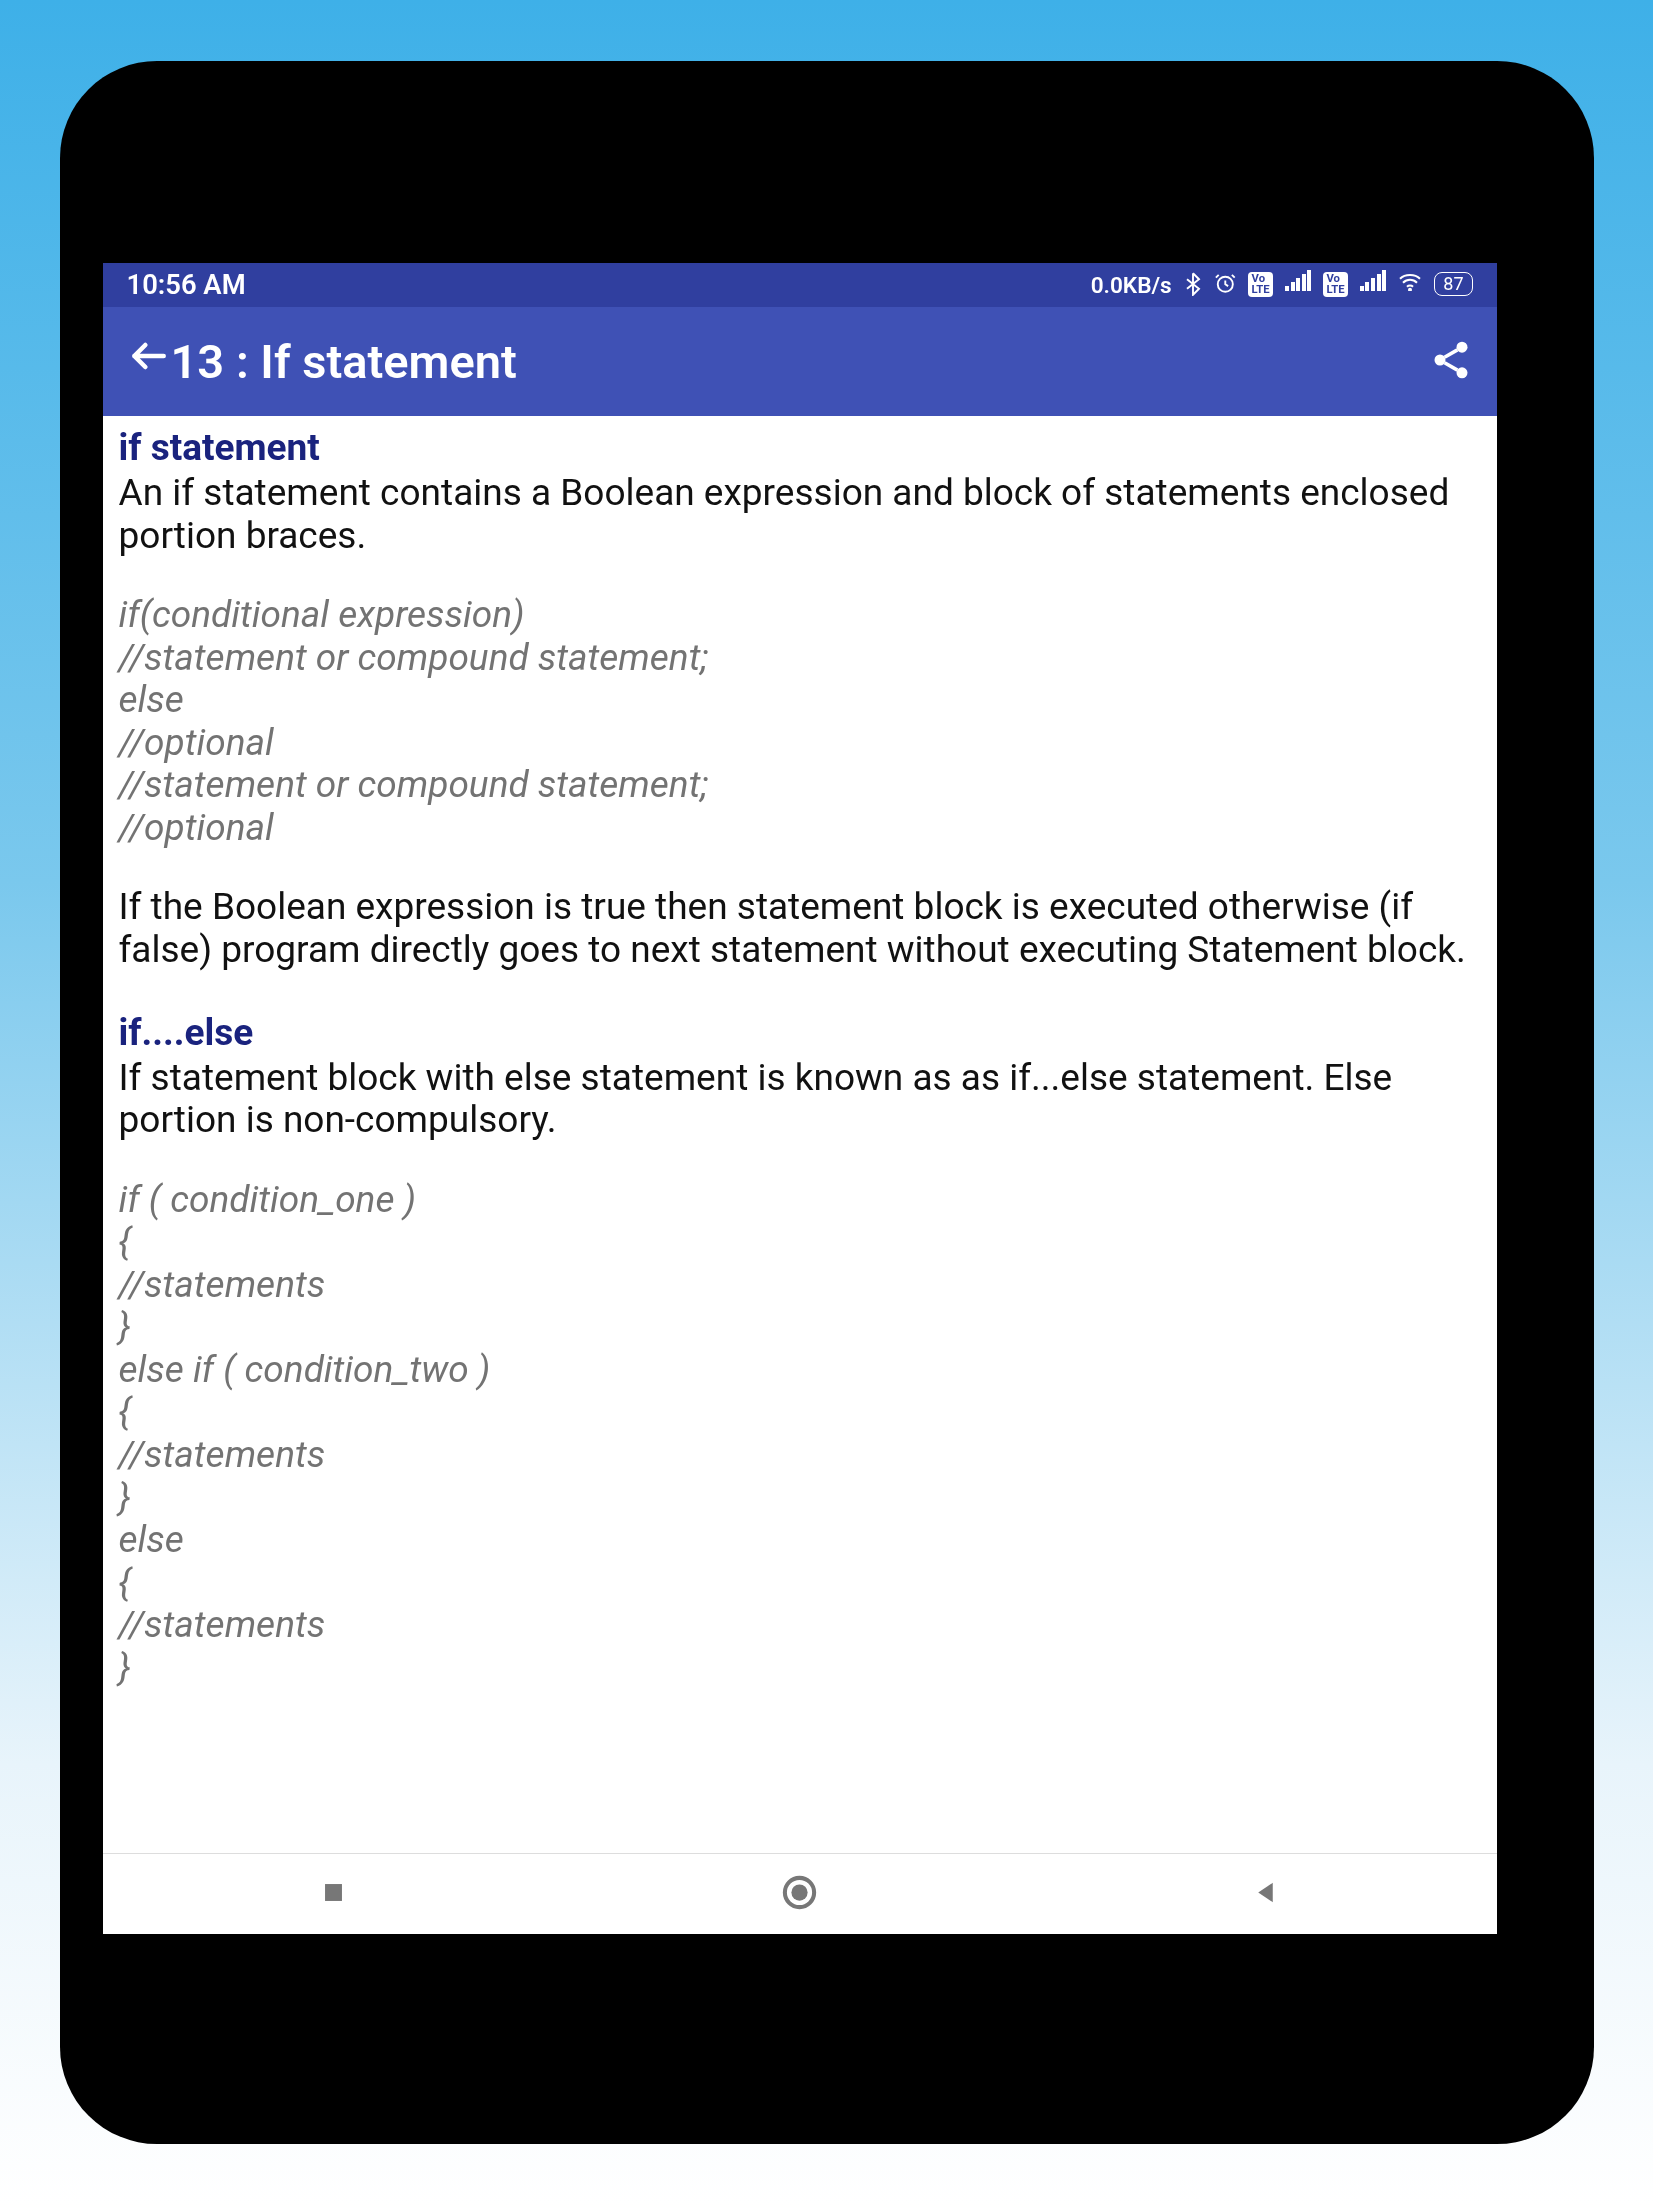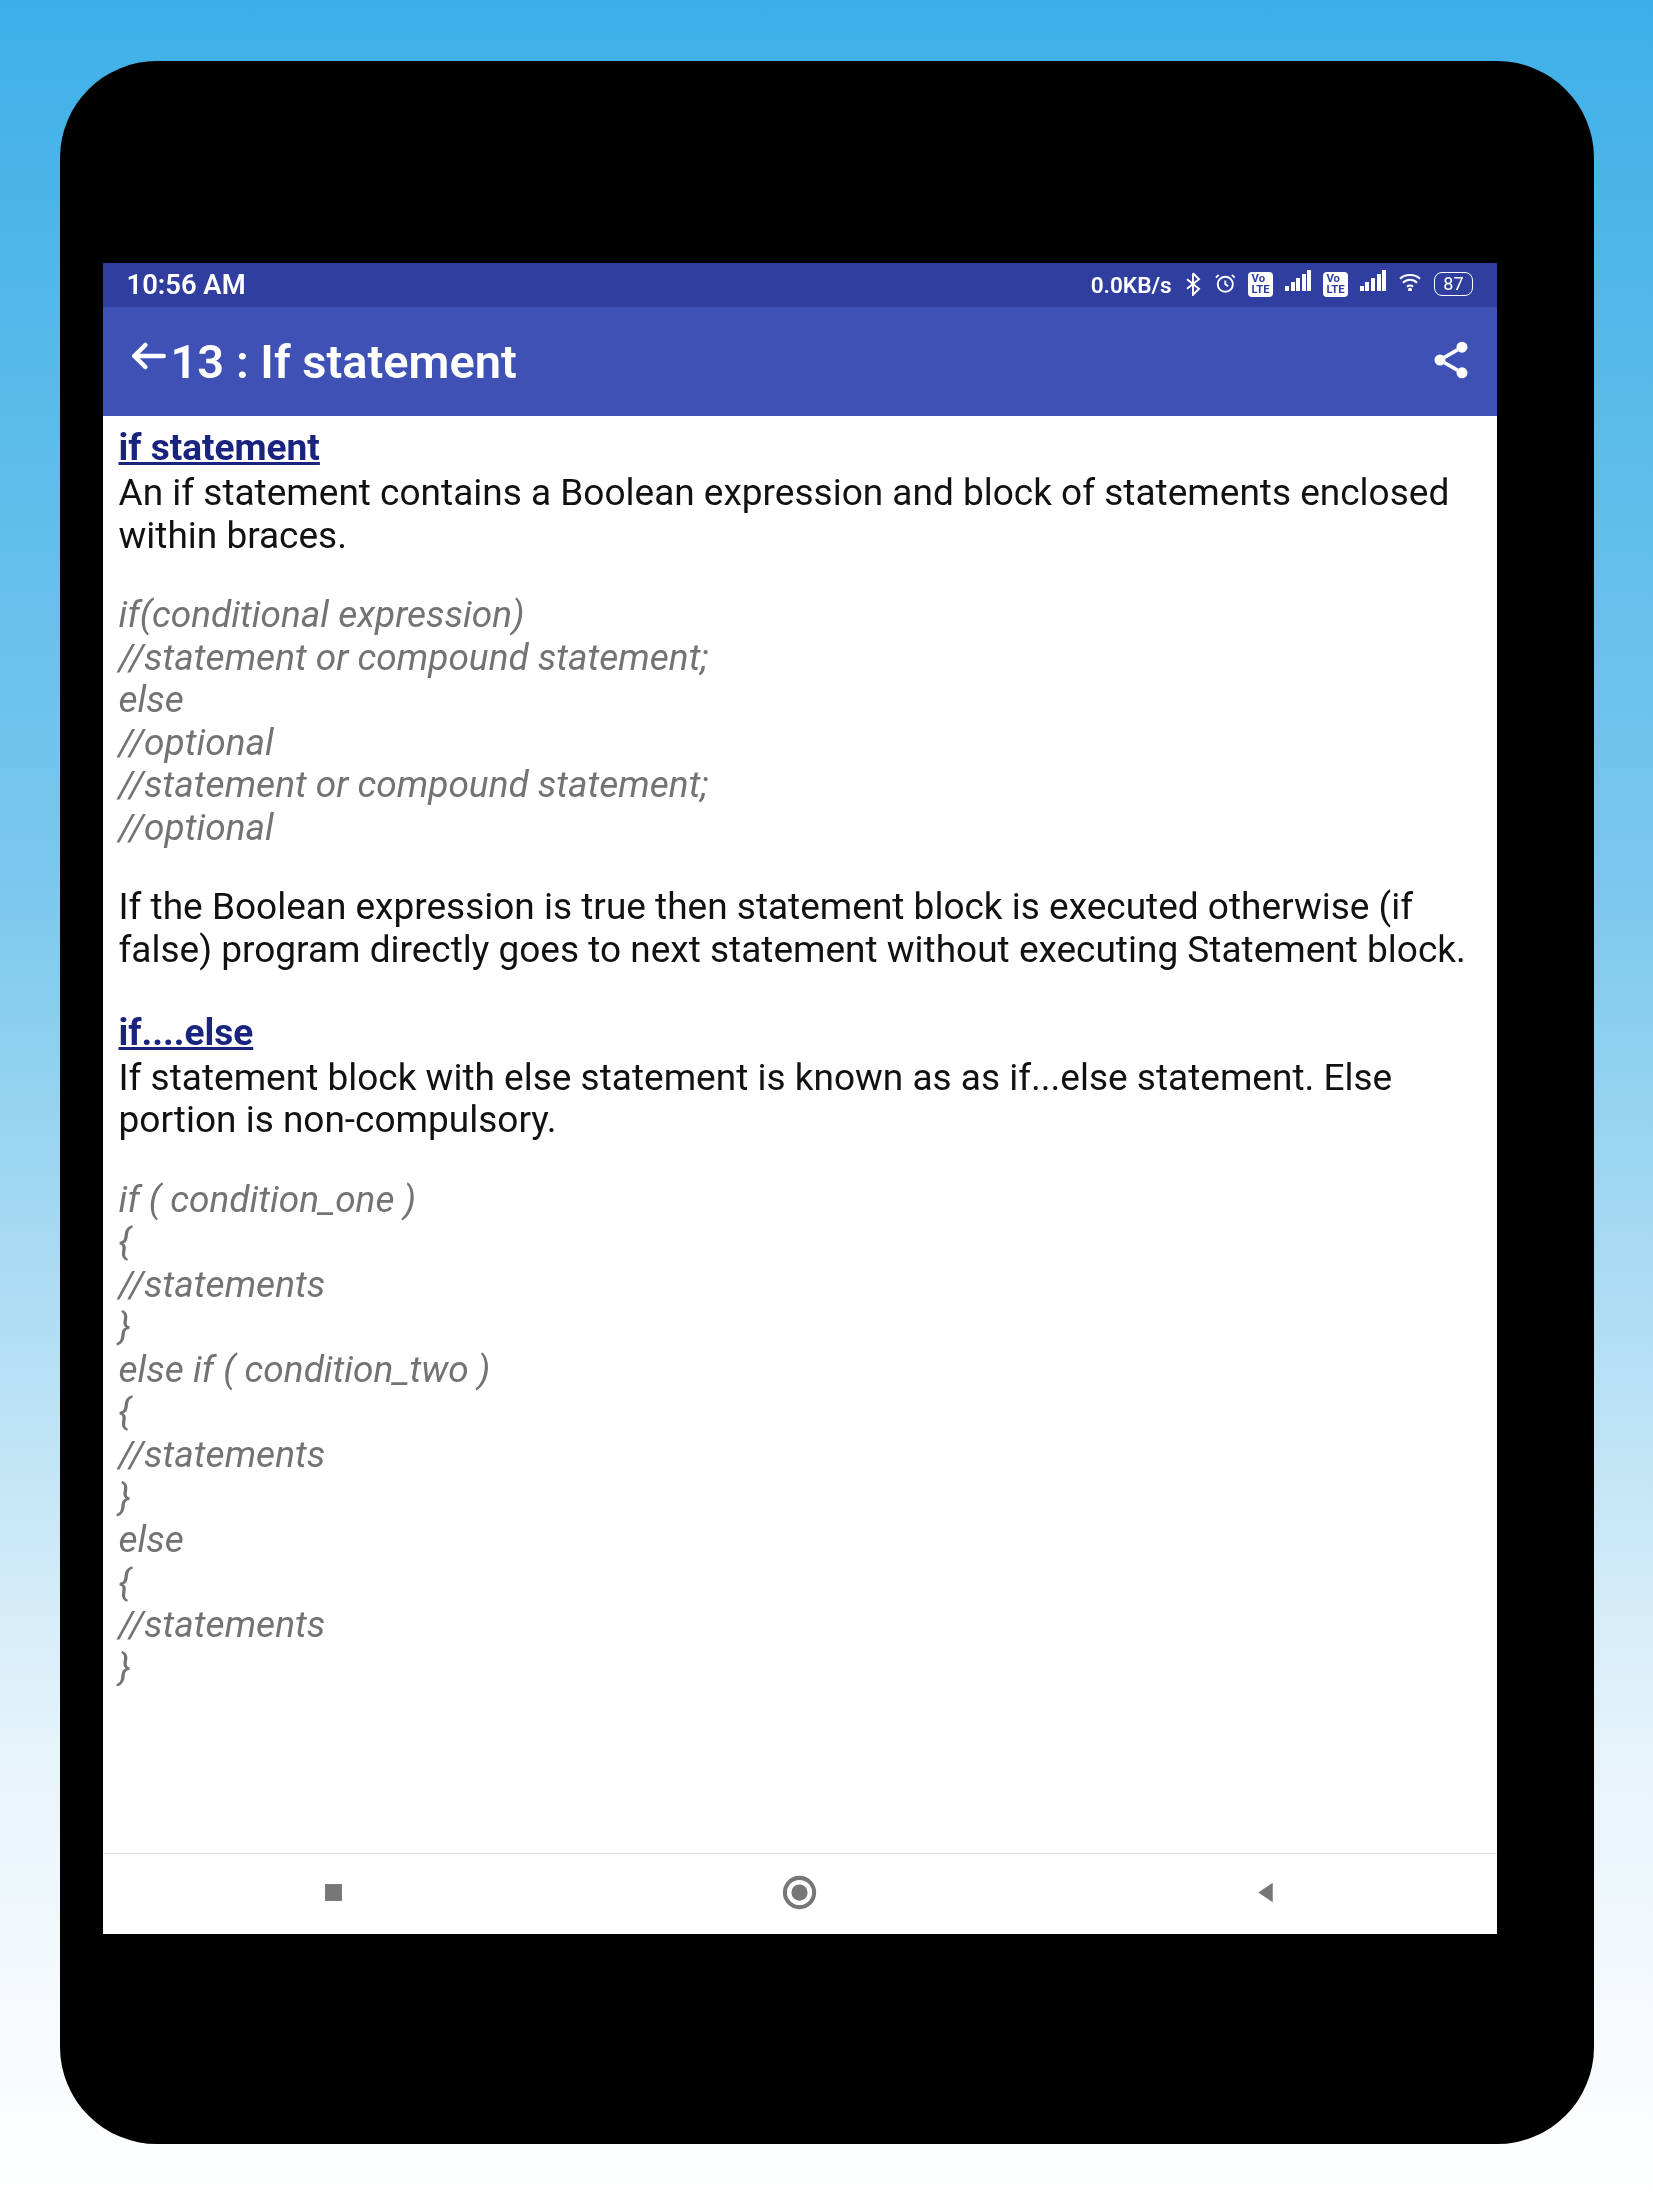--- a/index.html
+++ b/index.html
@@ -82,21 +82,20 @@
     background: #fff;
     padding: 8px 16px;
     overflow: hidden;
     color: #111;
   }
   .heading {
     color: #1a237e;
     font-weight: bold;
     font-size: 37px;
     line-height: 1.3;
-    text-decoration: underline;
   }
   .body-text {
     font-size: 37px;
     line-height: 1.15;
     color: #111;
   }
   .code-text {
     font-style: italic;
     font-size: 37px;
     line-height: 1.15;
@@ -205,21 +204,21 @@
           <circle cx="18" cy="5" r="3"></circle>
             <circle cx="6" cy="12" r="3"></circle>
             <circle cx="18" cy="19" r="3"></circle>
           <path d="M8.5 10.5 L15.5 6.5 M8.5 13.5 L15.5 17.5" stroke="#fff" stroke-width="2"></path>
         </svg>
       </div>
     </div>
 
     <div class="content">
       <div class="heading">if statement</div>
-      <div class="body-text">An if statement contains a Boolean expression and block of statements enclosed within braces.</div>
+      <div class="body-text">An if statement contains a Boolean expression and block of statements enclosed portion braces.</div>
       <div class="spacer"></div>
       <div class="code-text">if(conditional expression)</div>
       <div class="code-text">//statement or compound statement;</div>
       <div class="code-text">else</div>
       <div class="code-text">//optional</div>
       <div class="code-text">//statement or compound statement;</div>
       <div class="code-text">//optional</div>
       <div class="spacer"></div>
       <div class="body-text">If the Boolean expression is true then statement block is executed otherwise (if false) program directly goes to next statement without executing Statement block.</div>
       <div class="spacer"></div>

